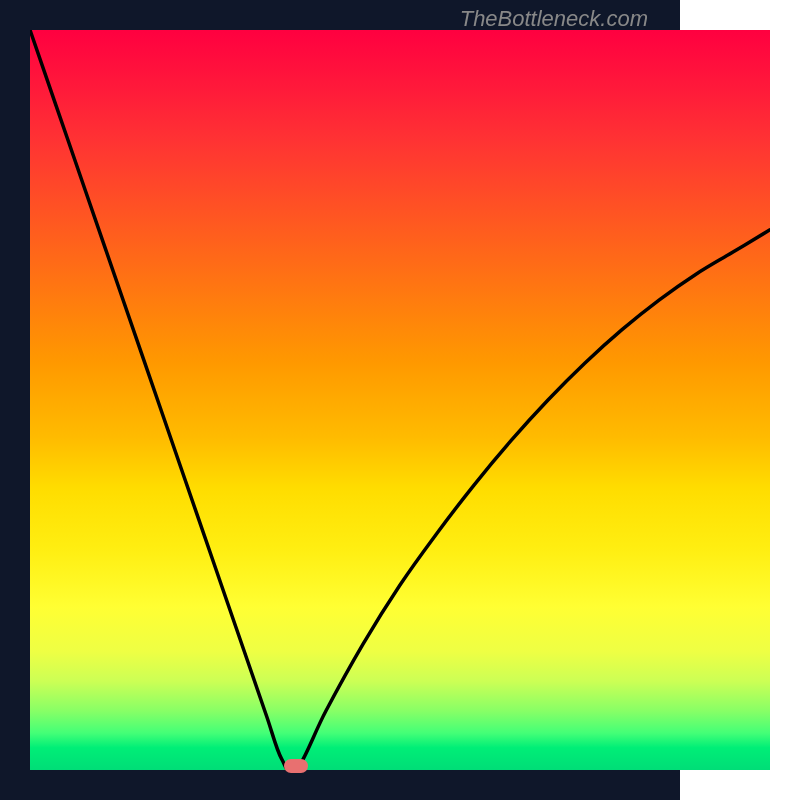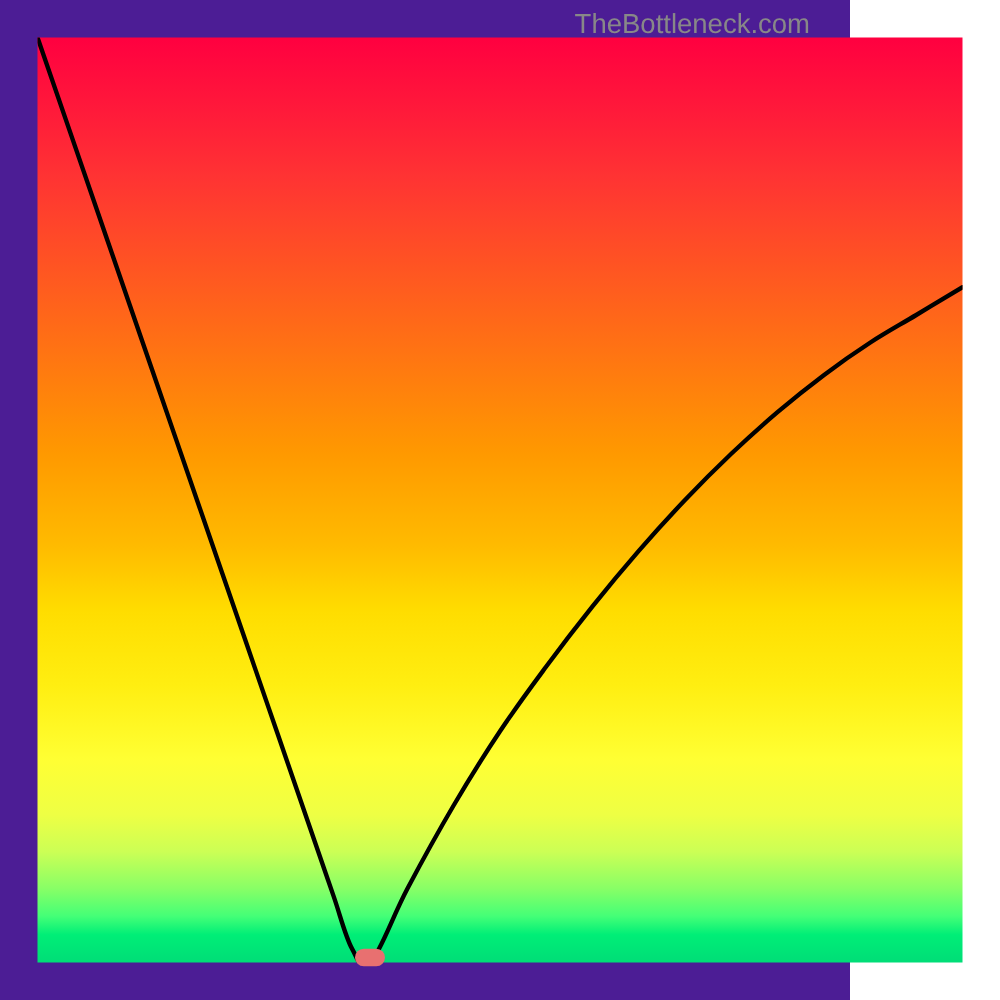--- a/index.html
+++ b/index.html
@@ -7,21 +7,22 @@
     padding: 0;
     width: 800px;
     height: 800px;
     overflow: hidden;
     font-family: Arial, sans-serif;
   }
   .chart-container {
     position: relative;
     width: 680px;
     height: 800px;
-    background: #4c1d95;
+    background: #0f172a;
+    font-style: italic;
   }
   .plot-area {
     position: absolute;
     left: 30px;
     top: 30px;
     width: 740px;
     height: 740px;
     background: linear-gradient(to bottom,
       #ff0040 0%,
       #ff1a3a 8%,

